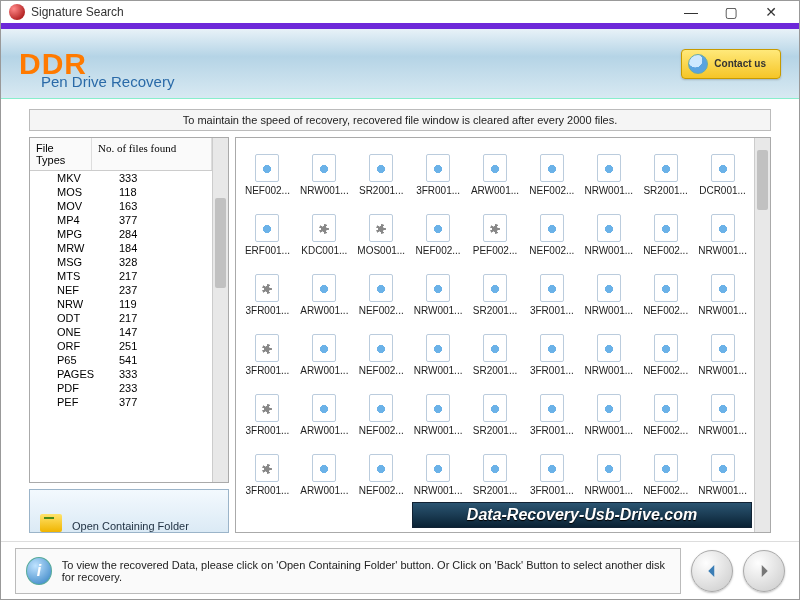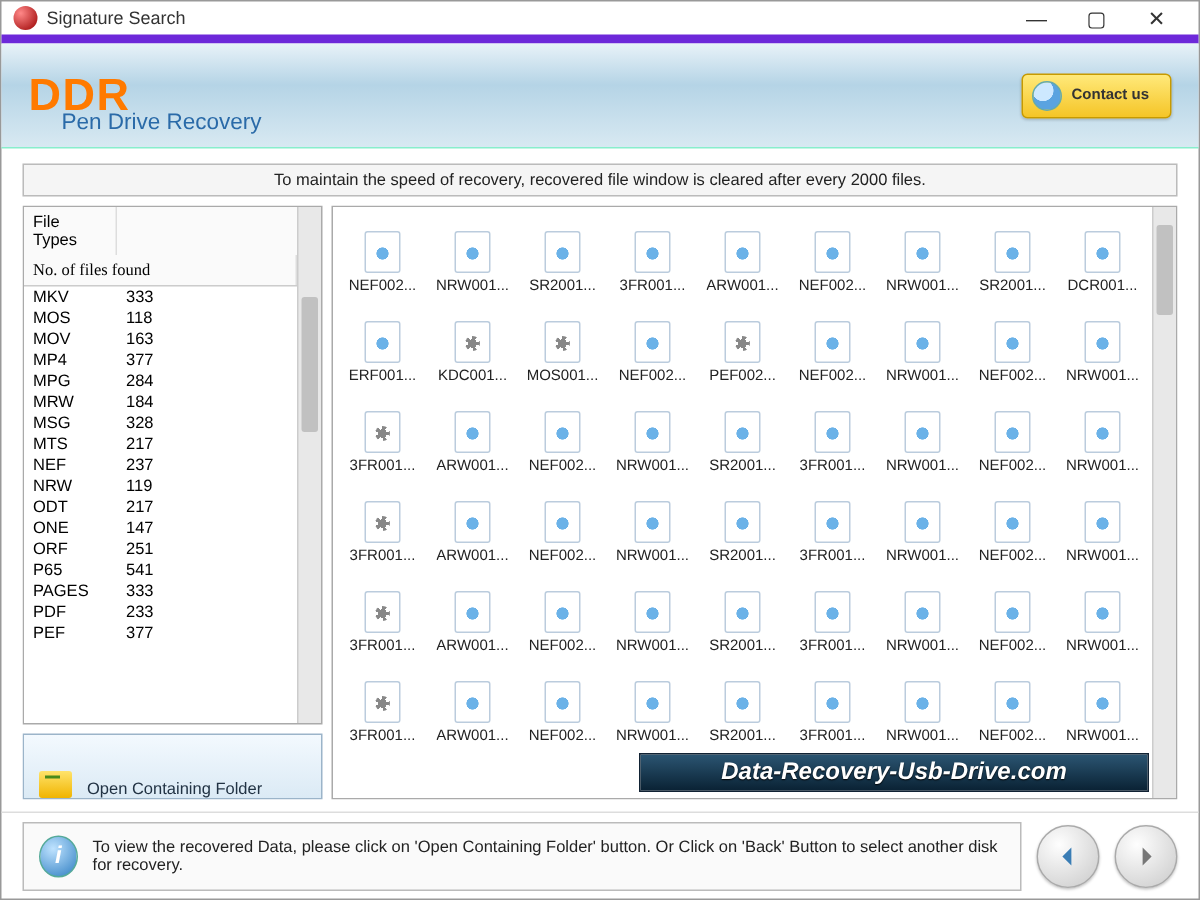--- a/index.html
+++ b/index.html
@@ -7,31 +7,31 @@
 .window { width: 800px; height: 600px; border: 1px solid #999; display: flex; flex-direction: column; background: #fff; }
 .titlebar { height: 28px; display: flex; align-items: center; padding: 0 8px; border-bottom: 6px solid #6d28d9; }
 .titlebar .app-icon { width: 16px; height: 16px; border-radius: 50%; background: radial-gradient(circle at 30% 30%, #f88, #900); margin-right: 6px; }
 .titlebar .title { flex: 1; font-size: 12px; color: #333; }
 .titlebar .win-btn { width: 40px; height: 22px; display: flex; align-items: center; justify-content: center; font-size: 14px; color: #333; cursor: pointer; }
 .header-banner { height: 70px; background: linear-gradient(to bottom, #e8f2f8 0%, #b5d4e6 40%, #d8e9f2 100%); border-bottom: 1px solid #8ec; display: flex; align-items: center; padding: 0 18px; position: relative; }
 .ddr-logo { font-family: Arial, sans-serif; font-size: 30px; font-weight: 900; color: #ff7a00; letter-spacing: 1px; line-height: 1; }
 .subtitle { position: absolute; left: 40px; top: 44px; font-size: 15px; color: #2a6aa8; font-weight: 500; }
 .contact-btn { margin-left: auto; background: linear-gradient(to bottom, #ffe97a, #f5c527); border: 1px solid #c79a00; border-radius: 4px; padding: 4px 14px 4px 6px; display: flex; align-items: center; gap: 6px; font-size: 10px; font-weight: 600; color: #333; cursor: pointer; box-shadow: 0 1px 2px rgba(0,0,0,.2); }
 .contact-btn .avatar { width: 20px; height: 20px; border-radius: 50%; background: radial-gradient(circle at 35% 30%, #cde8ff 0 40%, #5aa3e0 42% 100%); border: 1px solid #6aa; }
-.content { flex: 1; padding: 10px 14px 8px; display: flex; flex-direction: column; gap: 6px; overflow: hidden; }
+.content { flex: 1; padding: 10px 28px 8px; display: flex; flex-direction: column; gap: 6px; overflow: hidden; }
 .info-strip { height: 22px; border: 1px solid #bbb; background: #f5f5f5; display: flex; align-items: center; justify-content: center; font-size: 11px; color: #222; }
 .main-row { flex: 1; display: flex; gap: 6px; overflow: hidden; }
 .left-col { width: 200px; display: flex; flex-direction: column; gap: 6px; }
 .type-table-wrap { flex: 1; border: 1px solid #aaa; background: #fff; display: flex; overflow: hidden; }
 .type-table { flex: 1; font-size: 11px; }
-.type-table .thead { display: flex; border-bottom: 1px solid #ccc; background: #fafafa; flex-direction: column; }
+.type-table .thead { display: flex; border-bottom: 1px solid #ccc; background: #fafafa; }
 .type-table .th { padding: 4px 6px; border-right: 1px solid #ddd; font-weight: 400; }
 .type-table .th:first-child { width: 62px; }
 .type-table .th:last-child { flex: 1; font-family: Liberation Serif, serif; }
-.type-table .tbody { max-height: 300px; }
+.type-table .tbody { max-height: 300px; margin-left: 21px; }
 .type-table .tr { display: flex; }
 .type-table .td { padding: 1px 6px; }
 .type-table .td:first-child { width: 62px; }
 .type-table .td:last-child { flex: 1; }
 .vscroll { width: 16px; background: #e8e8e8; border-left: 1px solid #ccc; position: relative; }
 .vscroll .thumb { position: absolute; left: 2px; right: 2px; top: 60px; height: 90px; background: #c1c1c1; border-radius: 2px; }
 .open-btn { height: 44px; border: 1px solid #9bb4c9; background: linear-gradient(to bottom,#f3f9fe,#dbeaf5); display: flex; align-items: flex-end; gap: 10px; padding: 0 10px; font-size: 11px; color: #234; cursor: pointer; }
 .open-btn .folder-icon { width: 22px; height: 18px; background: linear-gradient(to bottom,#ffe36b,#f0b400); border-radius: 2px; position: relative; }
 .open-btn .folder-icon::before { content: ""; position: absolute; left: 4px; top: 3px; width: 10px; height: 2px; background: #4a8a1a; }
 .files-panel { flex: 1; border: 1px solid #aaa; background: #fff; display: flex; overflow: hidden; position: relative; }

